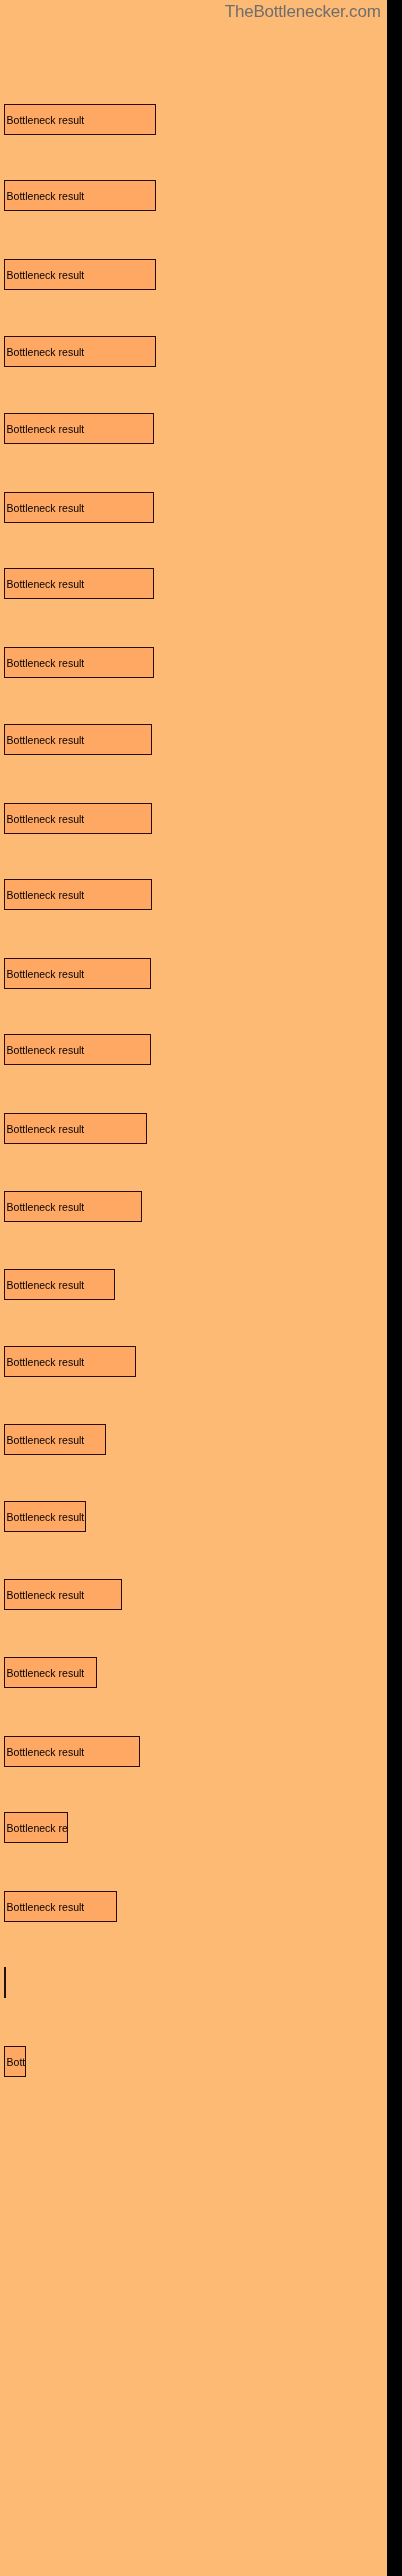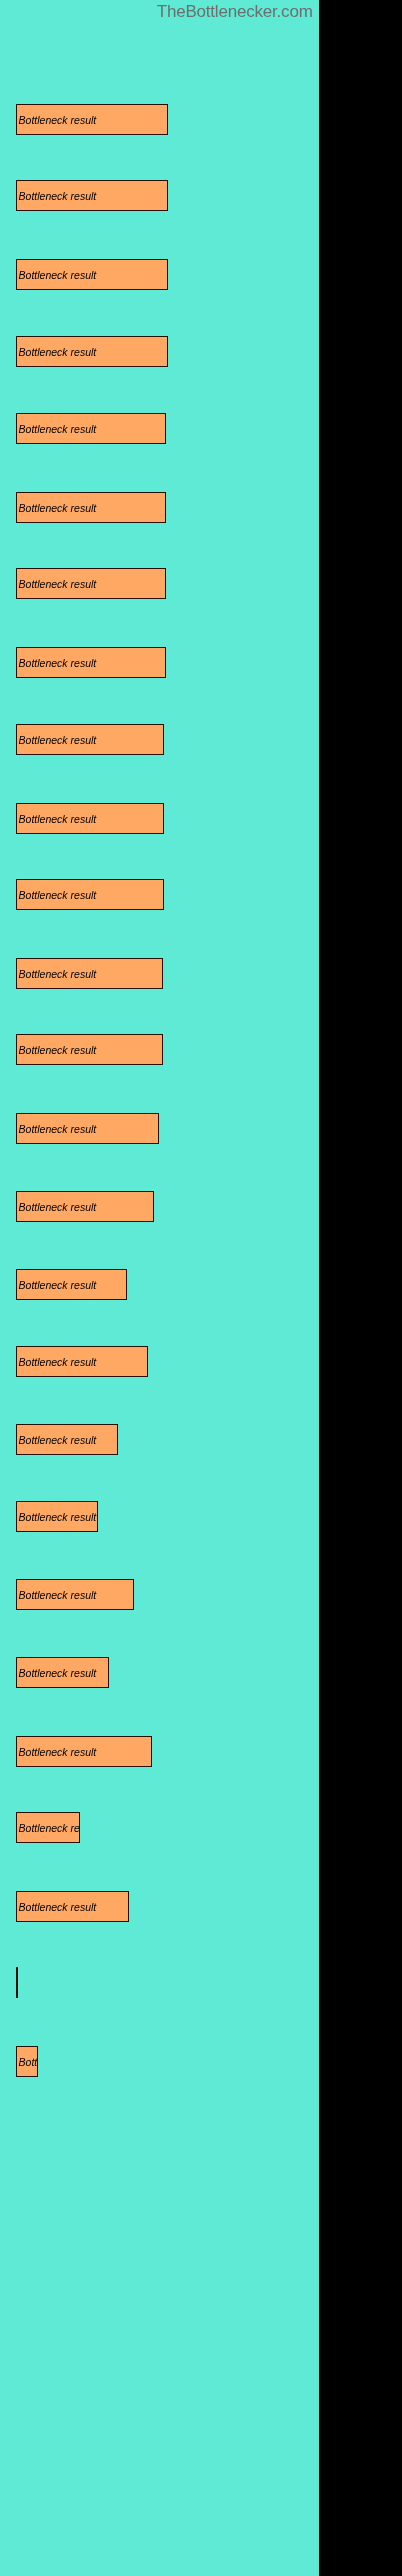--- a/index.html
+++ b/index.html
@@ -2,23 +2,23 @@
 <html style="font-size:13px"><head>
 <meta charset="utf-8">
 <style>
   html, body {
     margin: 0;
     padding: 0;
     background: #000000;
   }
   #page {
     position: relative;
-    width: 319px;
+    width: 387px;
     height: 2576px;
-    background: #5eead4;
+    background: #fdba74;
     overflow: hidden;
     font-family: "Liberation Sans", sans-serif;
   }
   #site-title {
     position: absolute;
     right: 6.4px;
     top: 1.6px;
     font-size: 17px;
     color: #6e6e6e;
     letter-spacing: -0.2px;
@@ -27,27 +27,26 @@
   }
   #plot-area {
     position: absolute;
     left: 0;
     top: 0;
     width: 403px;
     height: 2576px;
   }
   .bar {
     position: absolute;
-    left: 16px;
+    left: 4px;
     background: #FFA864;
     border: 0.8px solid #281008;
     box-sizing: border-box;
     overflow: hidden;
     white-space: nowrap;
-    font-style: italic;
   }
   .bar-label {
     position: absolute;
     left: 1.6px;
     top: 50%;
     transform: translateY(-50%);
     font-size: 10.5px;
     color: #000000;
     white-space: nowrap;
     font-family: "Liberation Sans", sans-serif;

